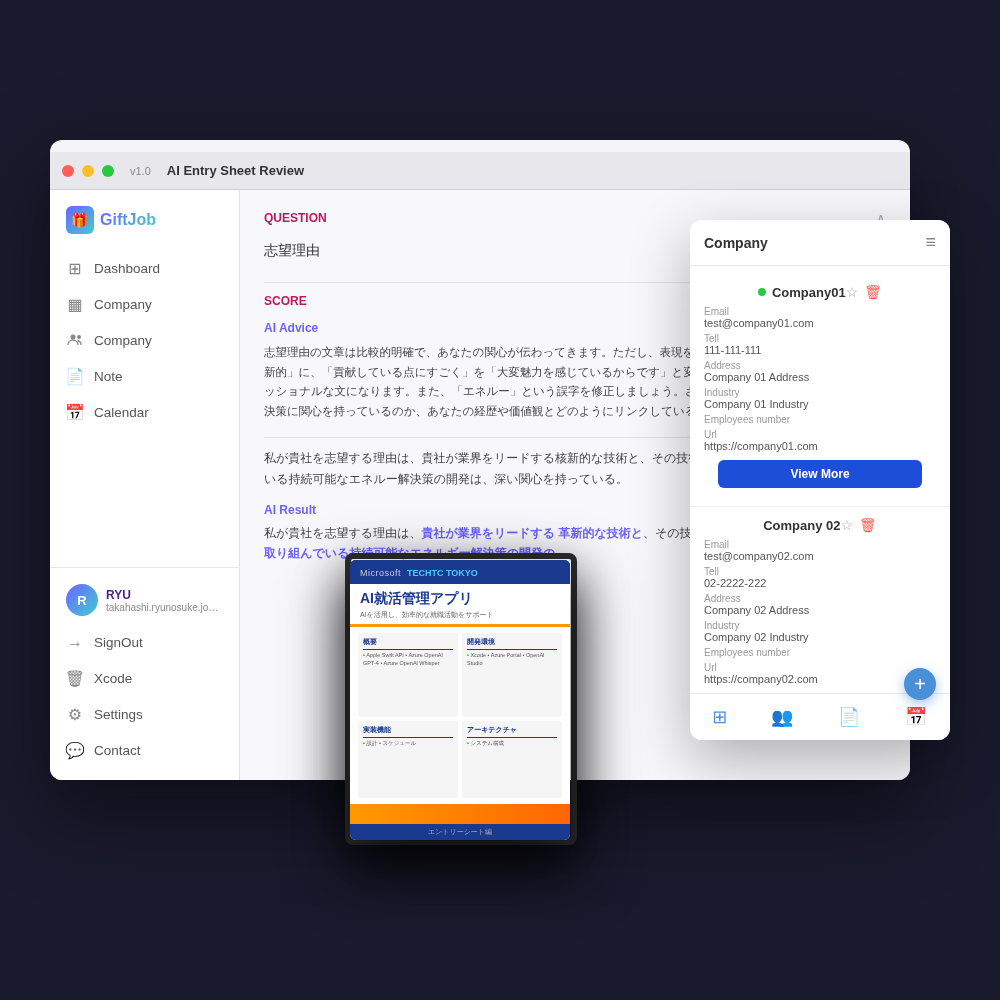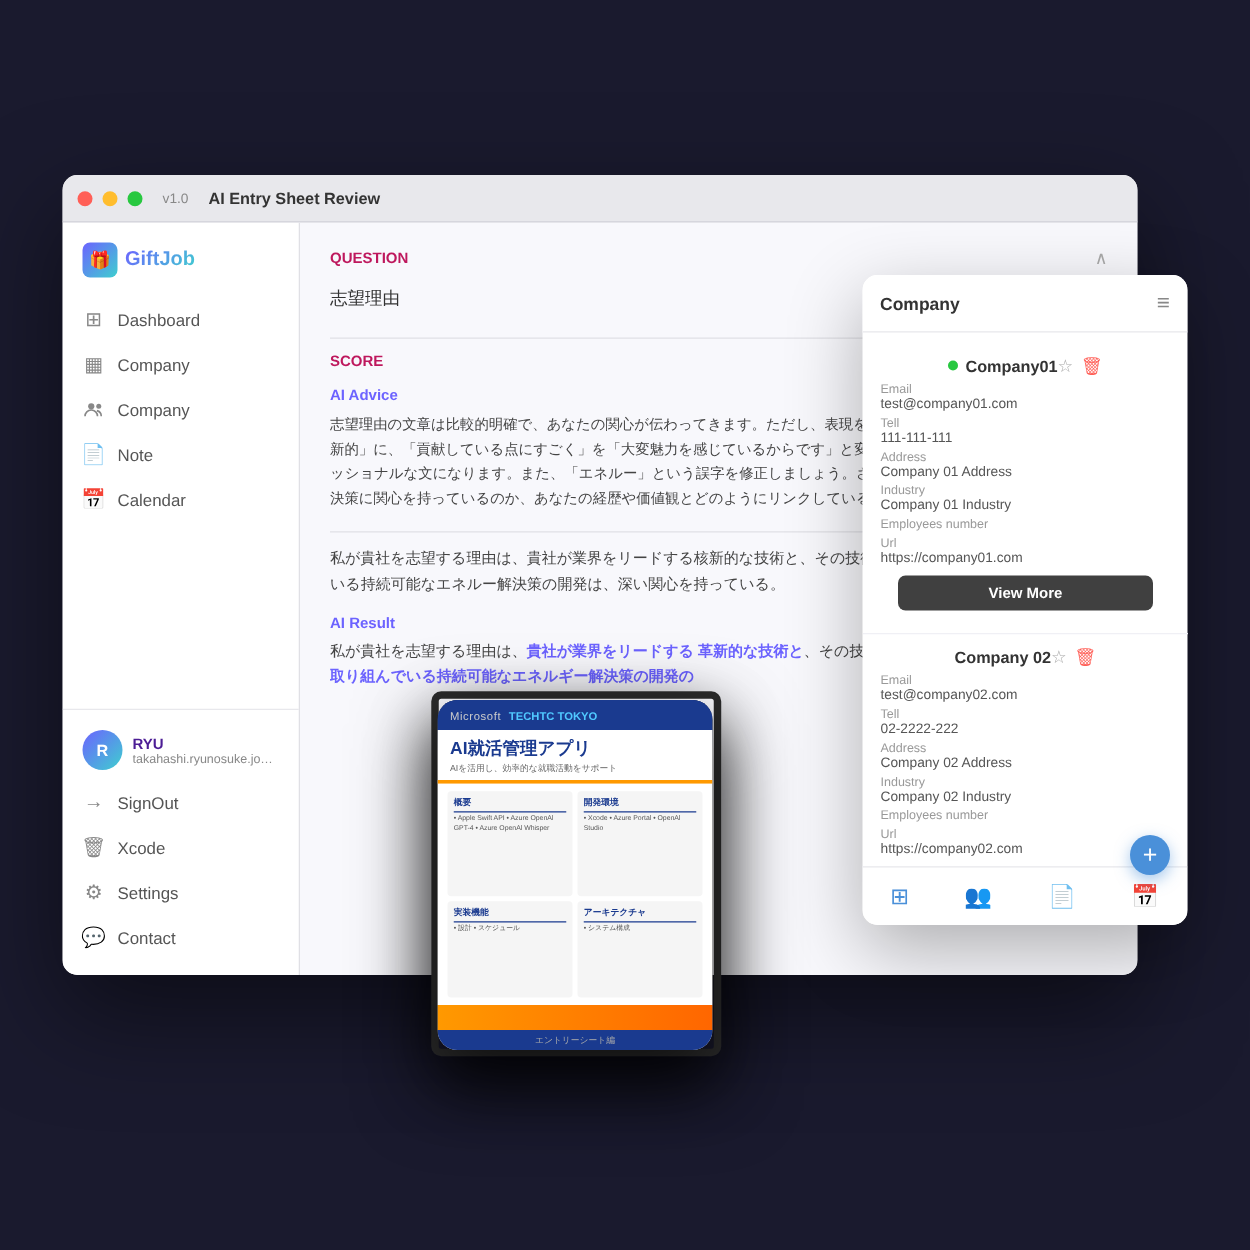--- a/index.html
+++ b/index.html
@@ -31,20 +31,21 @@
 
     .title-bar {
       background: #e8e8ec;
       height: 38px;
       display: flex;
       align-items: center;
       padding: 0 12px;
       gap: 8px;
       border-bottom: 1px solid #d0d0d8;
       flex-shrink: 0;
+      margin-top: 12px;
     }
 
     .traffic-light {
       width: 12px; height: 12px; border-radius: 50%;
     }
     .tl-red { background: #ff5f57; }
     .tl-yellow { background: #ffbd2e; }
     .tl-green { background: #28c840; }
 
     .title-version {
@@ -304,21 +305,21 @@
       font-size: 10px; color: #999; margin-top: 4px;
     }
 
     .company-field-value {
       font-size: 11px; color: #555;
     }
 
     .view-more-btn {
       width: calc(100% - 28px);
       margin: 8px 14px;
-      background: #404040;
+      background: #1d4ed8;
       color: white;
       border: none;
       border-radius: 6px;
       padding: 7px;
       font-size: 12px; font-weight: 600;
       cursor: pointer;
       text-align: center;
     }
 
     .company-panel-bottom-bar {
@@ -351,21 +352,21 @@
 
     
     .poster-overlay {
       position: absolute;
       bottom: 20px;
       left: 300px;
       width: 220px;
       height: 280px;
       z-index: 20;
       background: #000;
-      border-radius: 16px;
+      border-radius: 6px;
       box-shadow: 0 20px 50px rgba(0,0,0,0.6);
       overflow: hidden;
     }
 
     .poster-inner {
       width: 100%; height: 100%;
       background: linear-gradient(180deg, #1a3a8f 0%, #fff 15%);
       display: flex; flex-direction: column;
     }
 

